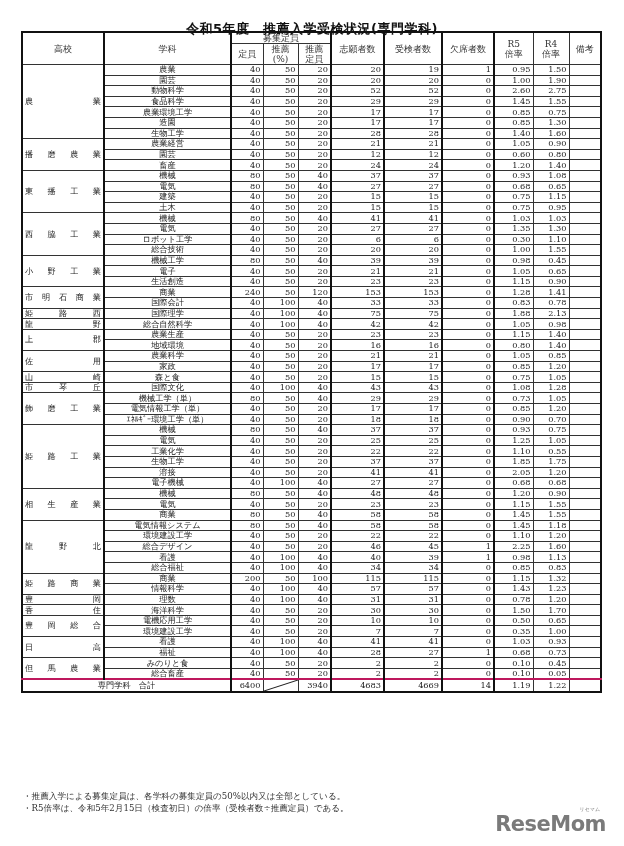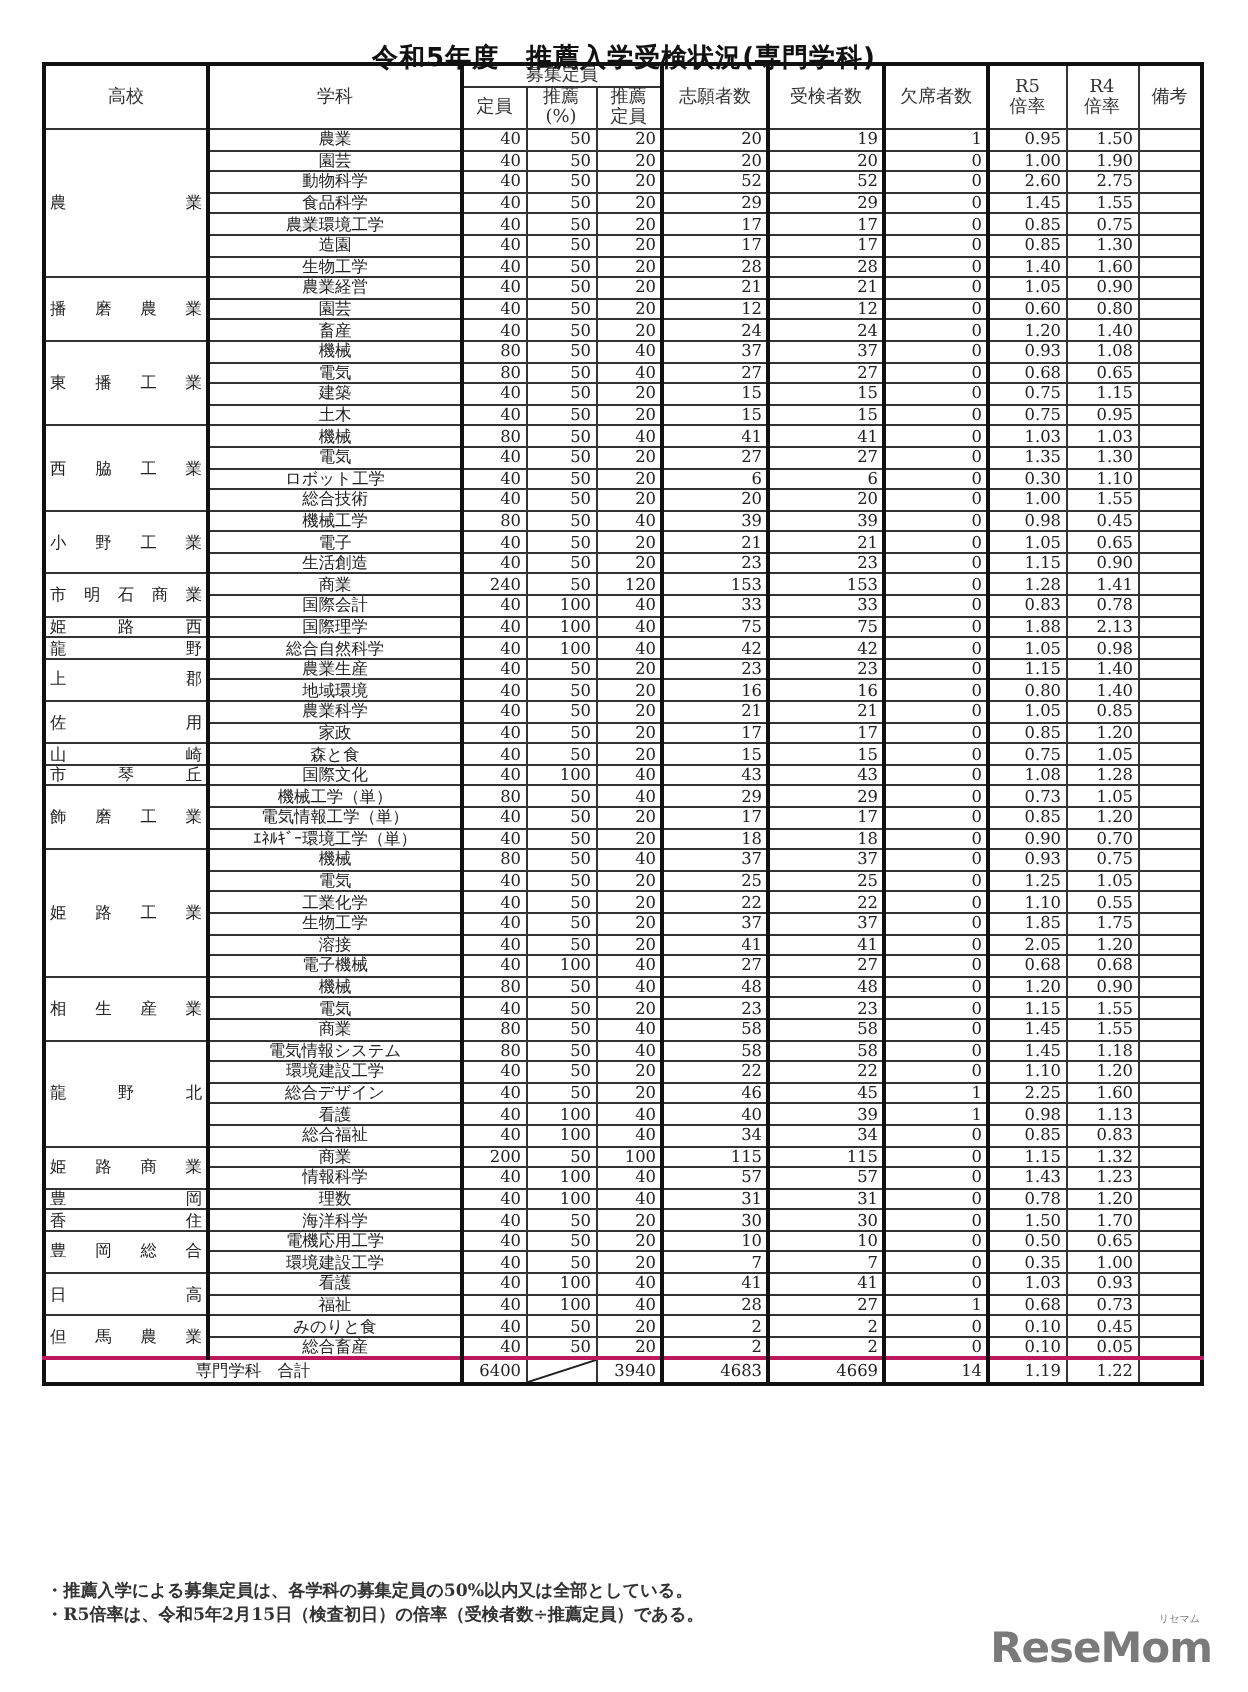--- a/index.html
+++ b/index.html
@@ -16,21 +16,21 @@
   .hdr-row th { height: 11px; }
   .sep-r { border-right: 2px solid #111 !important; }
   td.num { text-align: right; }
   td.sub { text-align: center; }
   td.school { vertical-align: middle; padding: 0 3px; }
   .school-name { display: flex; justify-content: space-between; width: 100%; }
   .grp-top td { border-top: 2px solid #111; }
   tr.total td { border-top: 2px solid #be185d; height: 11px; }
   .diag { position: relative; }
   .diag svg { position: absolute; left: 0; top: 0; width: 100%; height: 100%; }
-  .notes { position: absolute; top: 790px; left: 23px; font-size: 8.6px; line-height: 12.4px; color: #333; font-weight: bold; }
+  .notes { position: absolute; top: 790px; left: 23px; font-size: 8.6px; line-height: 12.4px; color: #333; }
   .notes div { white-space: nowrap; }
   .logo { position: absolute; right: 18px; top: 812px; font-family: "DejaVu Sans", "Liberation Sans", sans-serif;
           font-weight: bold; font-size: 21px; color: #7a7a7a; letter-spacing: -0.5px; }
   .logo small { position: absolute; right: 6px; top: -6px; font-size: 5px; font-weight: normal; letter-spacing: 0; }
 </style>
 </head>
 <body>
 
 <div class="title">令和5年度　推薦入学受検状況(専門学科)</div>
 

